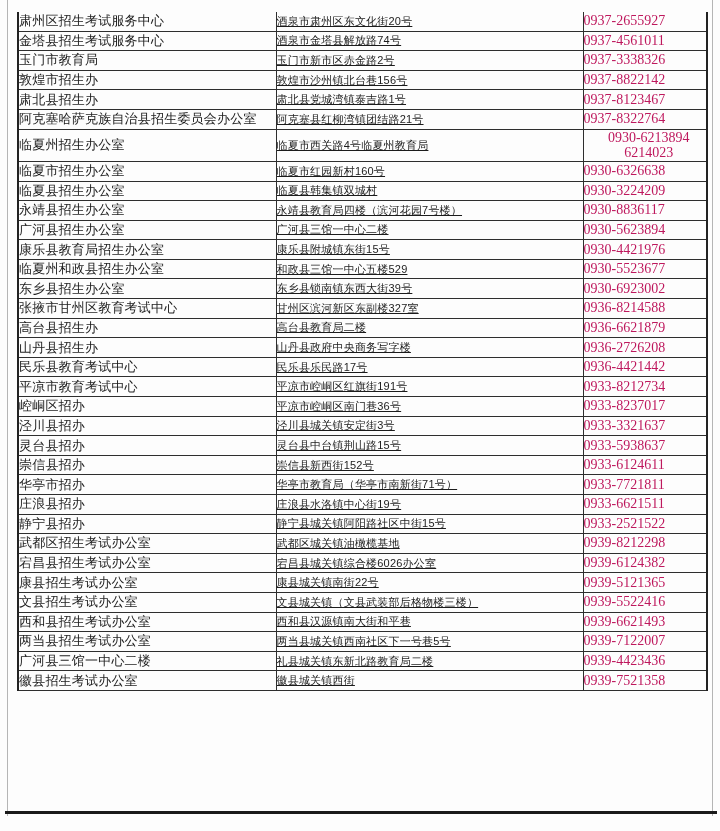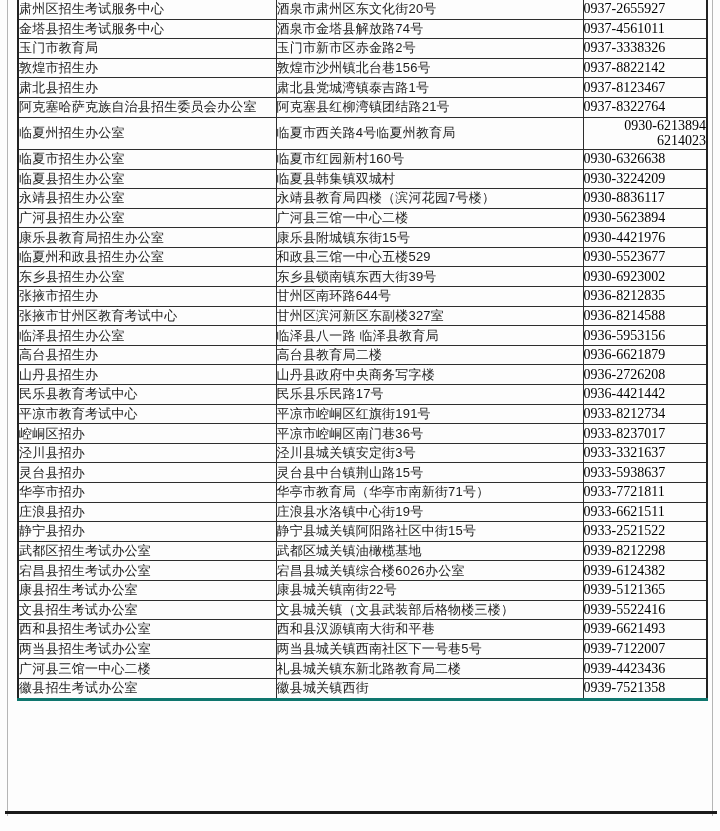--- a/index.html
+++ b/index.html
@@ -16,50 +16,50 @@
   .frame-line { position: absolute; background: #b5b5b5; }
   #frame-left  { left: 7px;  top: 0; width: 1px; height: 816px; }
   #frame-right { left: 712px; top: 0; width: 1px; height: 816px; }
   #frame-bottom-thick {
     position: absolute; left: 5px; top: 811px; width: 712px; height: 3px;
     background: #1a1a1a;
   }
   table.contact {
     position: absolute;
     left: 17px;
-    top: 0;
+    top: 12px;
     width: 689px;
     border-collapse: collapse;
     table-layout: fixed;
     border-left: 2px solid #222;
     border-right: 2px solid #222;
-    border-bottom: 3px solid #0f766e;
+    border-bottom: 1px solid #0f766e;
     border-top: none;
   }
   table.contact td {
     border: 1px solid #2e2e2e;
     height: 18.6px;
     padding: 0;
     vertical-align: middle;
     overflow: hidden;
     white-space: nowrap;
   }
   table.contact tr:first-child td { border-top: none; }
   td.c-name  { padding-left: 6px;  font-size: 13px; letter-spacing: 0.2px; }
-  td.c-addr  { padding-left: 8px;  font-size: 13px; letter-spacing: 0.2px; }
+  td.c-addr  { padding-left: 8px;  font-size: 11px; letter-spacing: 0.2px; text-decoration: underline; }
   td.c-phone {
     padding-left: 10px;
     font-family: "Liberation Serif", serif;
     font-size: 14px;
-    color: #000000;
+    color: #be185d;
   }
   tr.tall td { height: 28px; }
   tr.tall td.c-phone {
     padding-left: 8px;
-    text-align: right;
+    text-align: center;
     line-height: 1.12;
     white-space: normal;
   }
 </style>
 </head>
 <body>
 
 <div id="page">
   <div id="frame-left" class="frame-line"></div>
   <div id="frame-right" class="frame-line"></div>
@@ -139,35 +139,25 @@
           <td class="c-name">临夏州和政县招生办公室</td>
           <td class="c-addr">和政县三馆一中心五楼529</td>
           <td class="c-phone">0930-5523677</td>
         </tr>
         <tr>
           <td class="c-name">东乡县招生办公室</td>
           <td class="c-addr">东乡县锁南镇东西大街39号</td>
           <td class="c-phone">0930-6923002</td>
         </tr>
         <tr>
-          <td class="c-name">张掖市招生办</td>
-          <td class="c-addr">甘州区南环路644号</td>
-          <td class="c-phone">0936-8212835</td>
-        </tr>
-        <tr>
           <td class="c-name">张掖市甘州区教育考试中心</td>
           <td class="c-addr">甘州区滨河新区东副楼327室</td>
           <td class="c-phone">0936-8214588</td>
         </tr>
         <tr>
-          <td class="c-name">临泽县招生办公室</td>
-          <td class="c-addr">临泽县八一路 临泽县教育局</td>
-          <td class="c-phone">0936-5953156</td>
-        </tr>
-        <tr>
           <td class="c-name">高台县招生办</td>
           <td class="c-addr">高台县教育局二楼</td>
           <td class="c-phone">0936-6621879</td>
         </tr>
         <tr>
           <td class="c-name">山丹县招生办</td>
           <td class="c-addr">山丹县政府中央商务写字楼</td>
           <td class="c-phone">0936-2726208</td>
         </tr>
         <tr>
@@ -187,20 +177,25 @@
         </tr>
         <tr>
           <td class="c-name">泾川县招办</td>
           <td class="c-addr">泾川县城关镇安定街3号</td>
           <td class="c-phone">0933-3321637</td>
         </tr>
         <tr>
           <td class="c-name">灵台县招办</td>
           <td class="c-addr">灵台县中台镇荆山路15号</td>
           <td class="c-phone">0933-5938637</td>
+        </tr>
+        <tr>
+          <td class="c-name">崇信县招办</td>
+          <td class="c-addr">崇信县新西街152号</td>
+          <td class="c-phone">0933-6124611</td>
         </tr>
         <tr>
           <td class="c-name">华亭市招办</td>
           <td class="c-addr">华亭市教育局（华亭市南新街71号）</td>
           <td class="c-phone">0933-7721811</td>
         </tr>
         <tr>
           <td class="c-name">庄浪县招办</td>
           <td class="c-addr">庄浪县水洛镇中心街19号</td>
           <td class="c-phone">0933-6621511</td>

